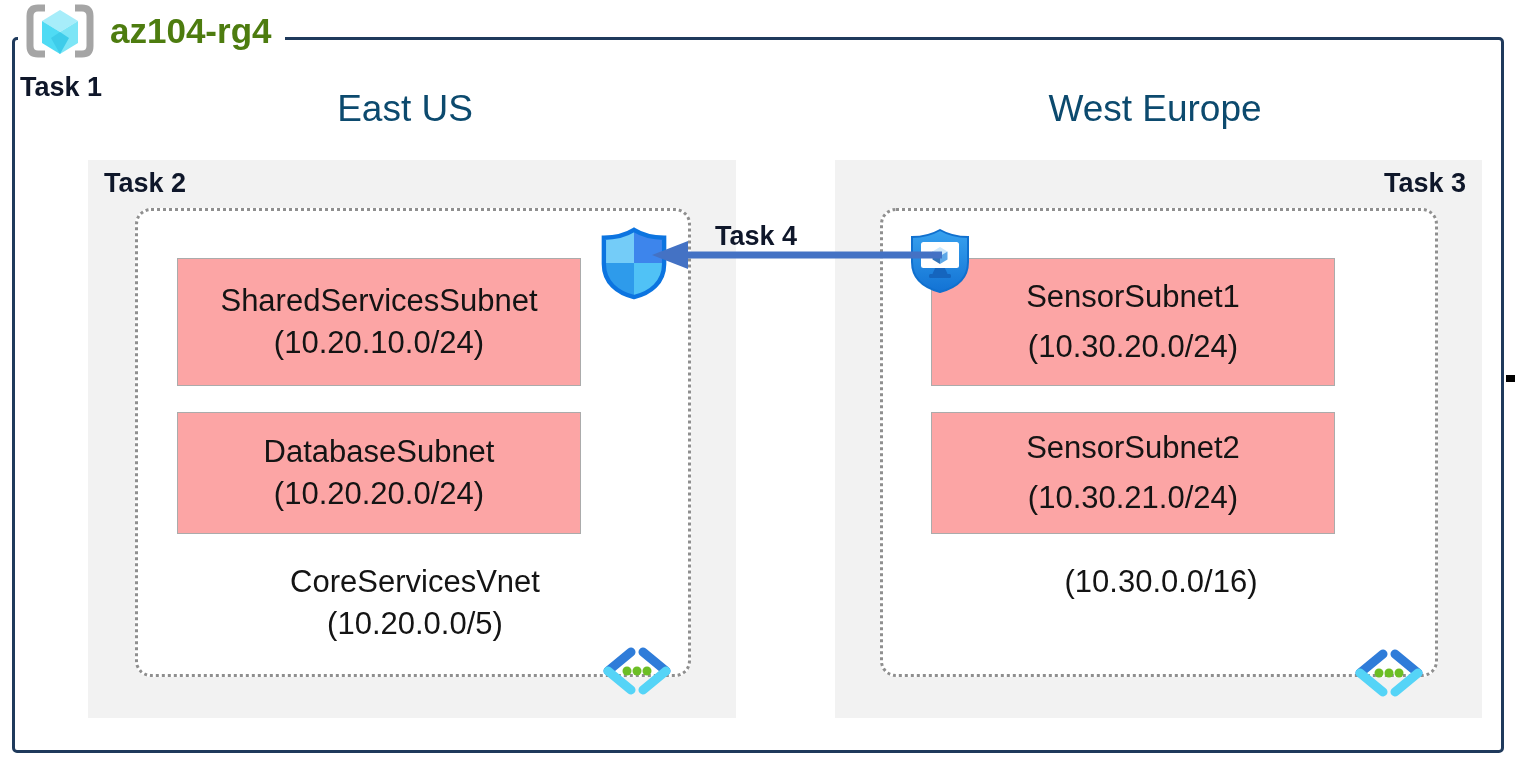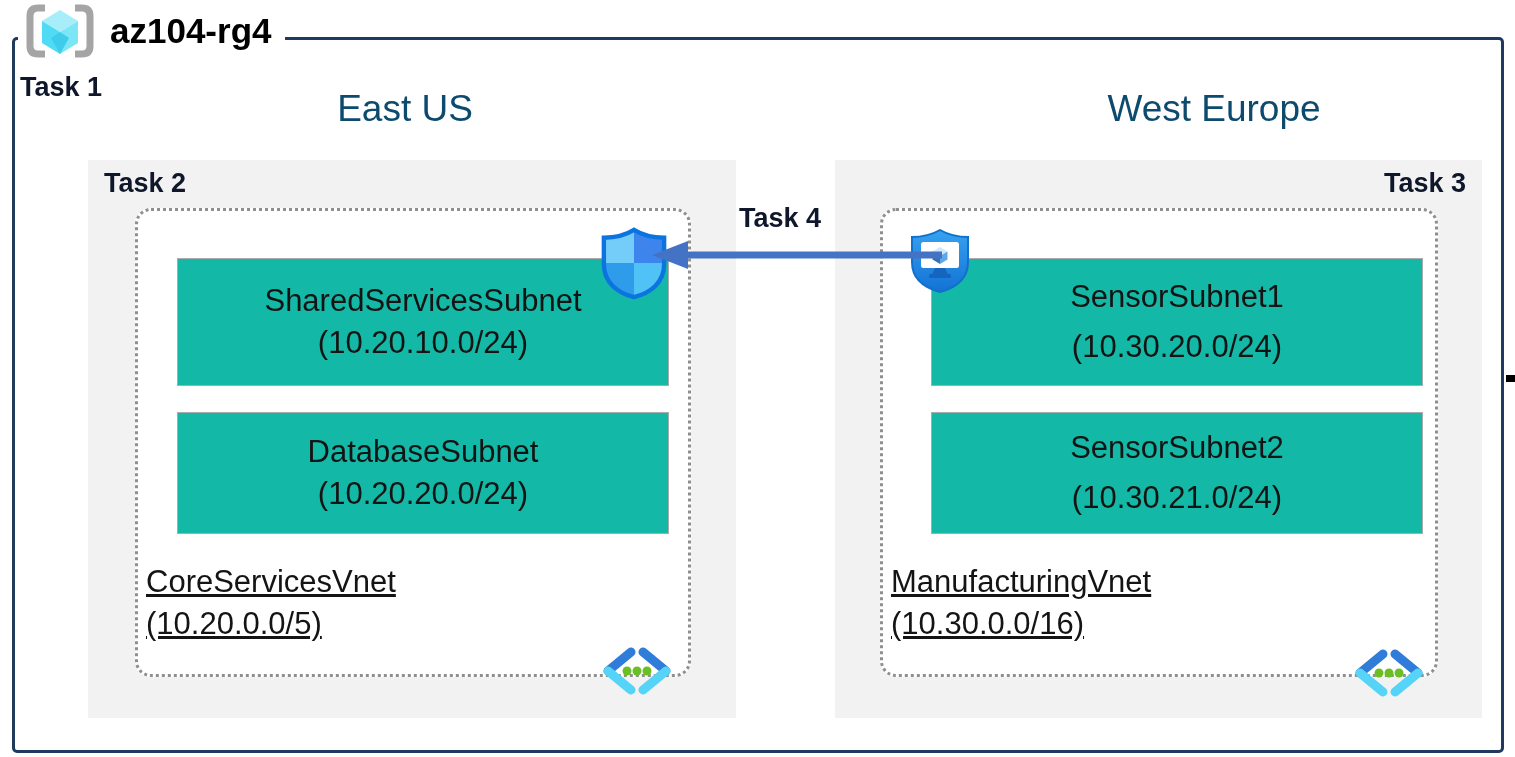--- a/index.html
+++ b/index.html
@@ -8,62 +8,62 @@
     font-family:"Liberation Sans", sans-serif;color:#1a1a1a;overflow:hidden;
   }
   .outer-frame{
     position:absolute;left:12px;top:37px;width:1486px;height:710px;
     border:3px solid #1F3A5C;border-radius:5px;background:transparent;
   }
   .rg-legend{
     position:absolute;left:18px;top:2px;display:flex;align-items:center;
     background:#ffffff;padding:0 14px 6px 6px;z-index:5;
   }
-  .rg-title{font-size:35px;font-weight:bold;color:#000000;margin-left:14px;letter-spacing:0px;}
+  .rg-title{font-size:35px;font-weight:bold;color:#4d7c0f;margin-left:14px;letter-spacing:0px;}
   .task-label{font-weight:bold;font-size:27px;color:#0f172a;}
   .task1{position:absolute;left:20px;top:72px;z-index:5;}
   .region-label{
     position:absolute;top:88px;width:300px;text-align:center;
     font-size:37px;color:#0c4a6e;z-index:4;
   }
   .region-label.east{left:255px;}
-  .region-label.west{left:1064px;text-align:center;}
+  .region-label.west{left:1005px;text-align:center;}
   .region-box{
     position:absolute;top:160px;width:648px;height:558px;background:#F2F2F2;z-index:1;
   }
   .region-box.left{left:88px;}
   .region-box.right{left:835px;width:647px;}
   .region-task{position:absolute;top:8px;}
   .region-task.tl{left:16px;}
   .region-task.tr{right:16px;}
   .vnet-dotted{
     position:absolute;top:48px;width:556px;height:469px;background:#ffffff;
     border:3px dotted #8F8F8F;border-radius:16px;box-sizing:border-box;
   }
   .region-box.left .vnet-dotted{left:47px;}
   .region-box.right .vnet-dotted{left:45px;width:558px;}
   .subnet-box{
-    position:absolute;width:492px;background:#14b8a6;border:1px solid #ABABAB;
+    position:absolute;width:404px;background:#fca5a5;border:1px solid #ABABAB;
     box-sizing:border-box;display:flex;flex-direction:column;align-items:center;justify-content:center;
     font-size:31px;line-height:42px;color:#141414;text-align:right;
   }
   .region-box.left .subnet-box{left:39px;}
   .region-box.right .subnet-box{left:48px;gap:8px;}
   .subnet-1{top:47px;height:128px;}
   .subnet-2{top:201px;height:122px;}
   .vnet-caption{
-    position:absolute;left:8px;top:350px;width:100%;
-    font-size:31px;line-height:42px;color:#141414;text-decoration:underline;
+    position:absolute;left:2px;top:350px;width:100%;text-align:center;
+    font-size:31px;line-height:42px;color:#141414;
   }
   .icon-abs{position:absolute;z-index:6;}
   .nsg-icon{left:511px;top:66px;width:70px;height:74px;}
   .bastion-icon{left:72px;top:68px;width:66px;height:66px;}
   .region-box.left .vnet-glyph{left:512px;top:486px;width:74px;height:50px;}
   .region-box.right .vnet-glyph{left:517px;top:488px;width:74px;height:50px;}
-  .task4{position:absolute;left:715px;top:203px;width:130px;text-align:center;z-index:6;}
+  .task4{position:absolute;left:715px;top:221px;width:130px;text-align:left;z-index:6;}
   .arrow-svg{position:absolute;left:650px;top:238px;z-index:5;}
   .edge-dash{position:absolute;left:1506px;top:375px;width:9px;height:7px;background:#000;z-index:5;}
 </style>
 </head>
 <body>
 
 <div class="outer-frame"></div>
 
 <div class="rg-legend">
   <svg width="72" height="58" viewBox="0 0 72 58">
@@ -130,21 +130,20 @@
   <div class="vnet-dotted">
     <div class="subnet-box subnet-1">
       <div>SensorSubnet1</div>
       <div>(10.30.20.0/24)</div>
     </div>
     <div class="subnet-box subnet-2">
       <div>SensorSubnet2</div>
       <div>(10.30.21.0/24)</div>
     </div>
     <div class="vnet-caption">
-      <div>ManufacturingVnet</div>
       <div>(10.30.0.0/16)</div>
     </div>
   </div>
 
   <svg class="icon-abs bastion-icon" viewBox="0 0 64 66">
     <defs>
       <linearGradient id="bastShield" x1="0" y1="0" x2="0" y2="1">
         <stop offset="0" stop-color="#38A2EF"></stop>
         <stop offset="1" stop-color="#1272D4"></stop>
       </linearGradient>

